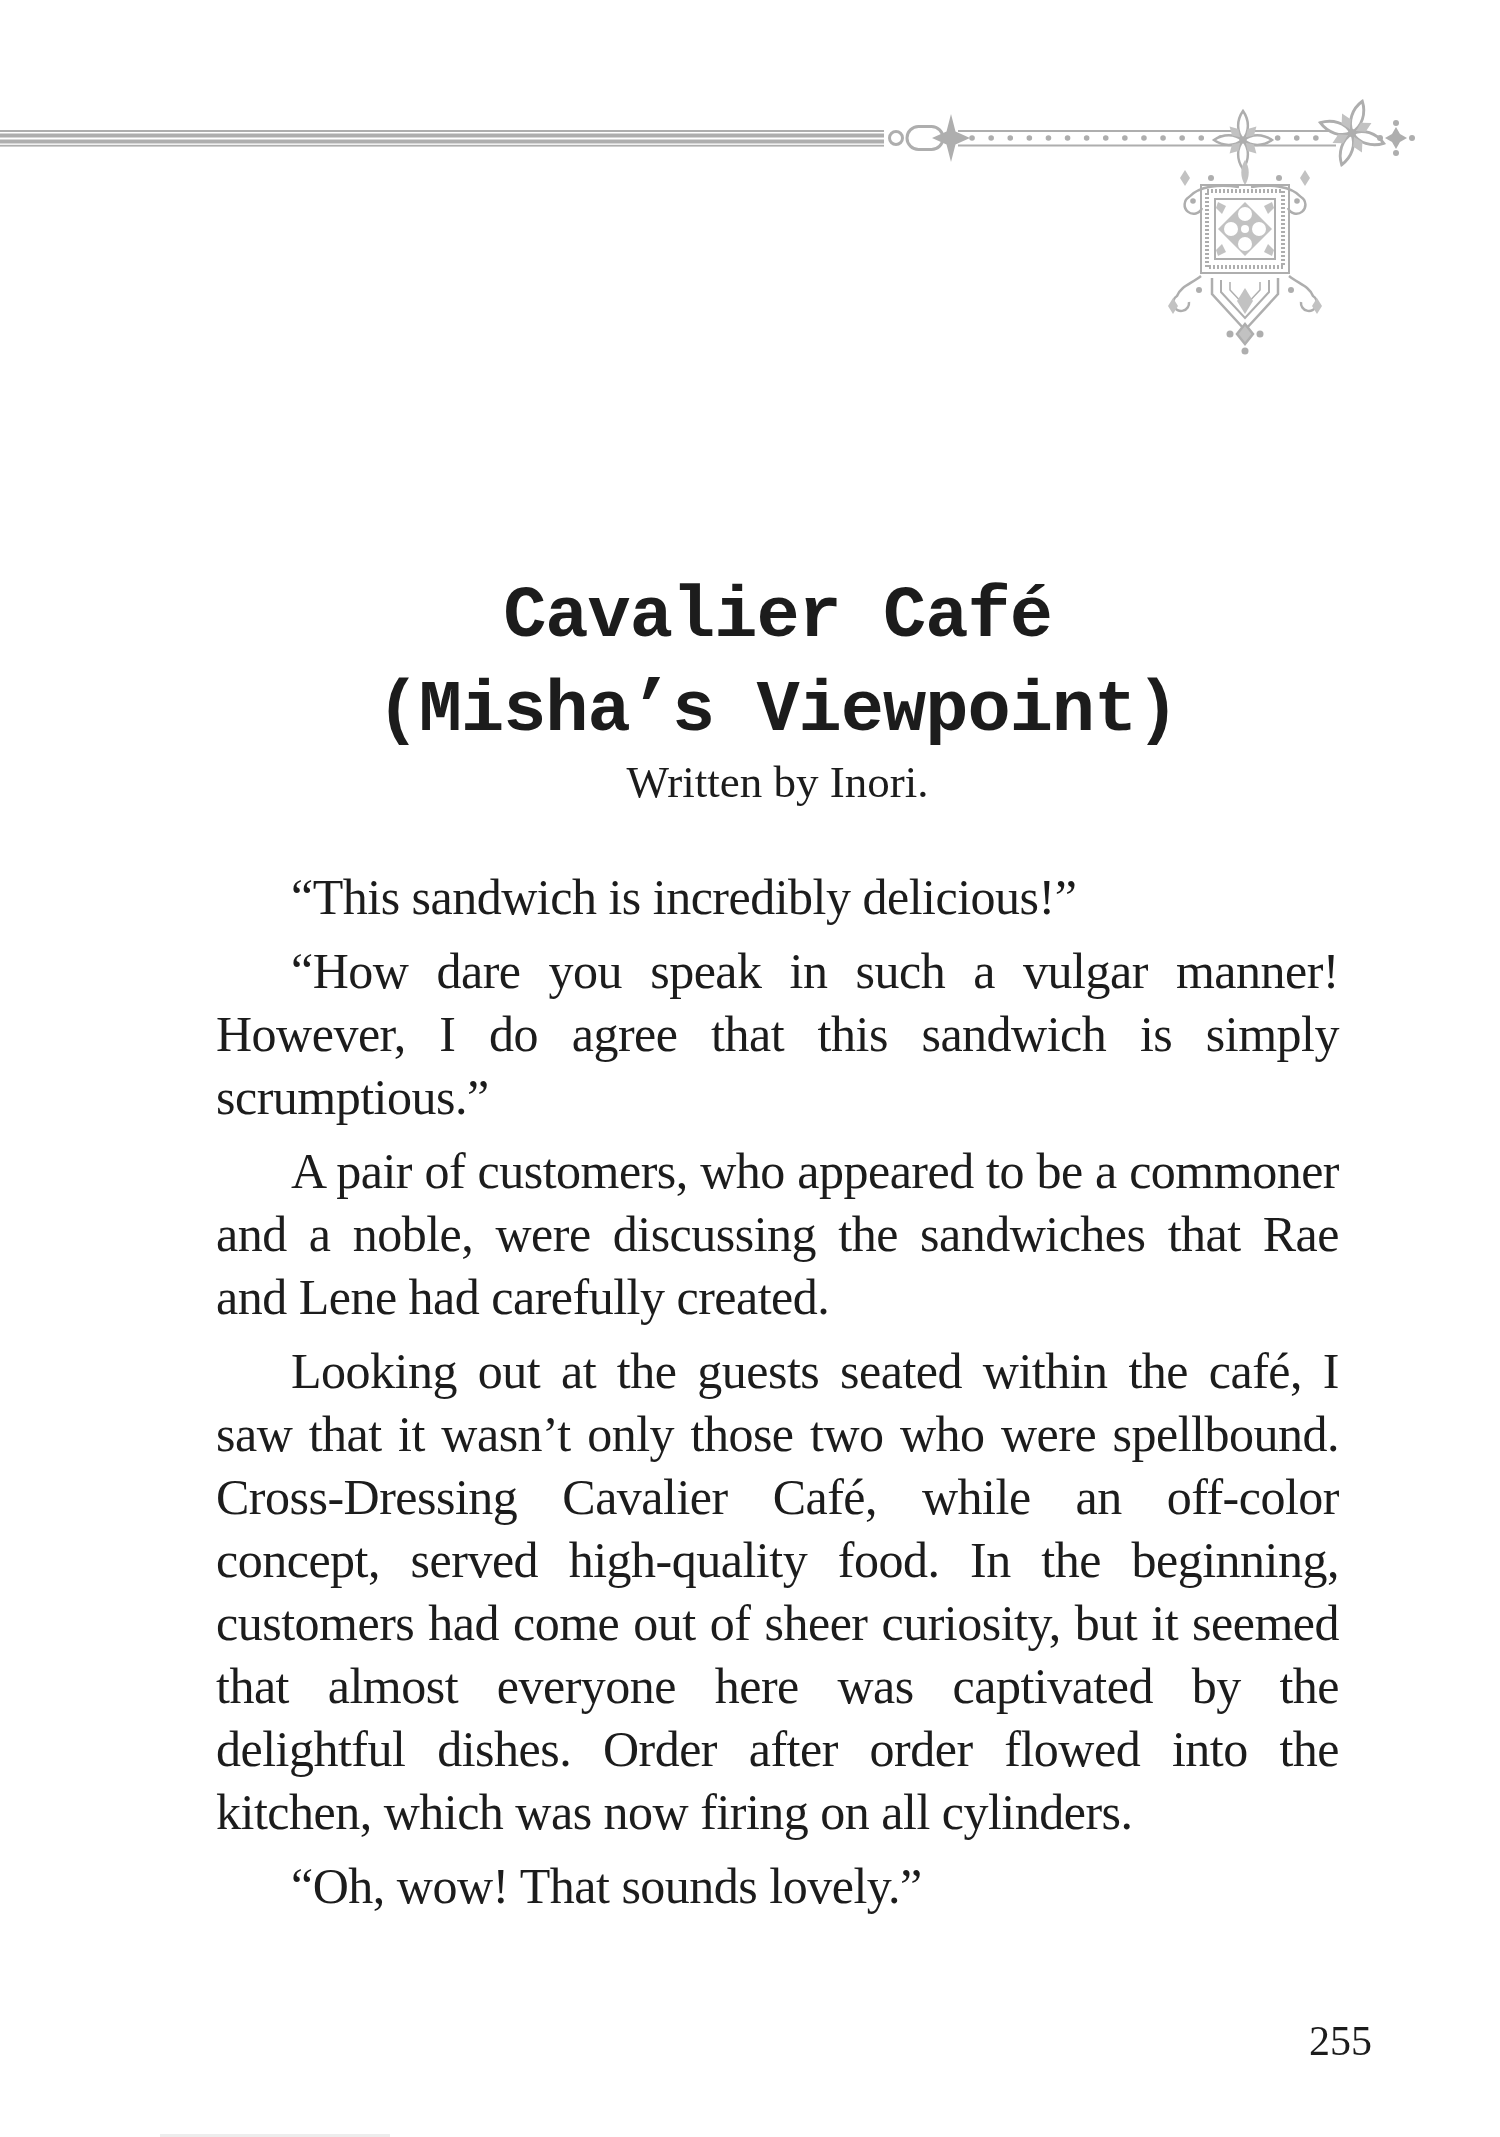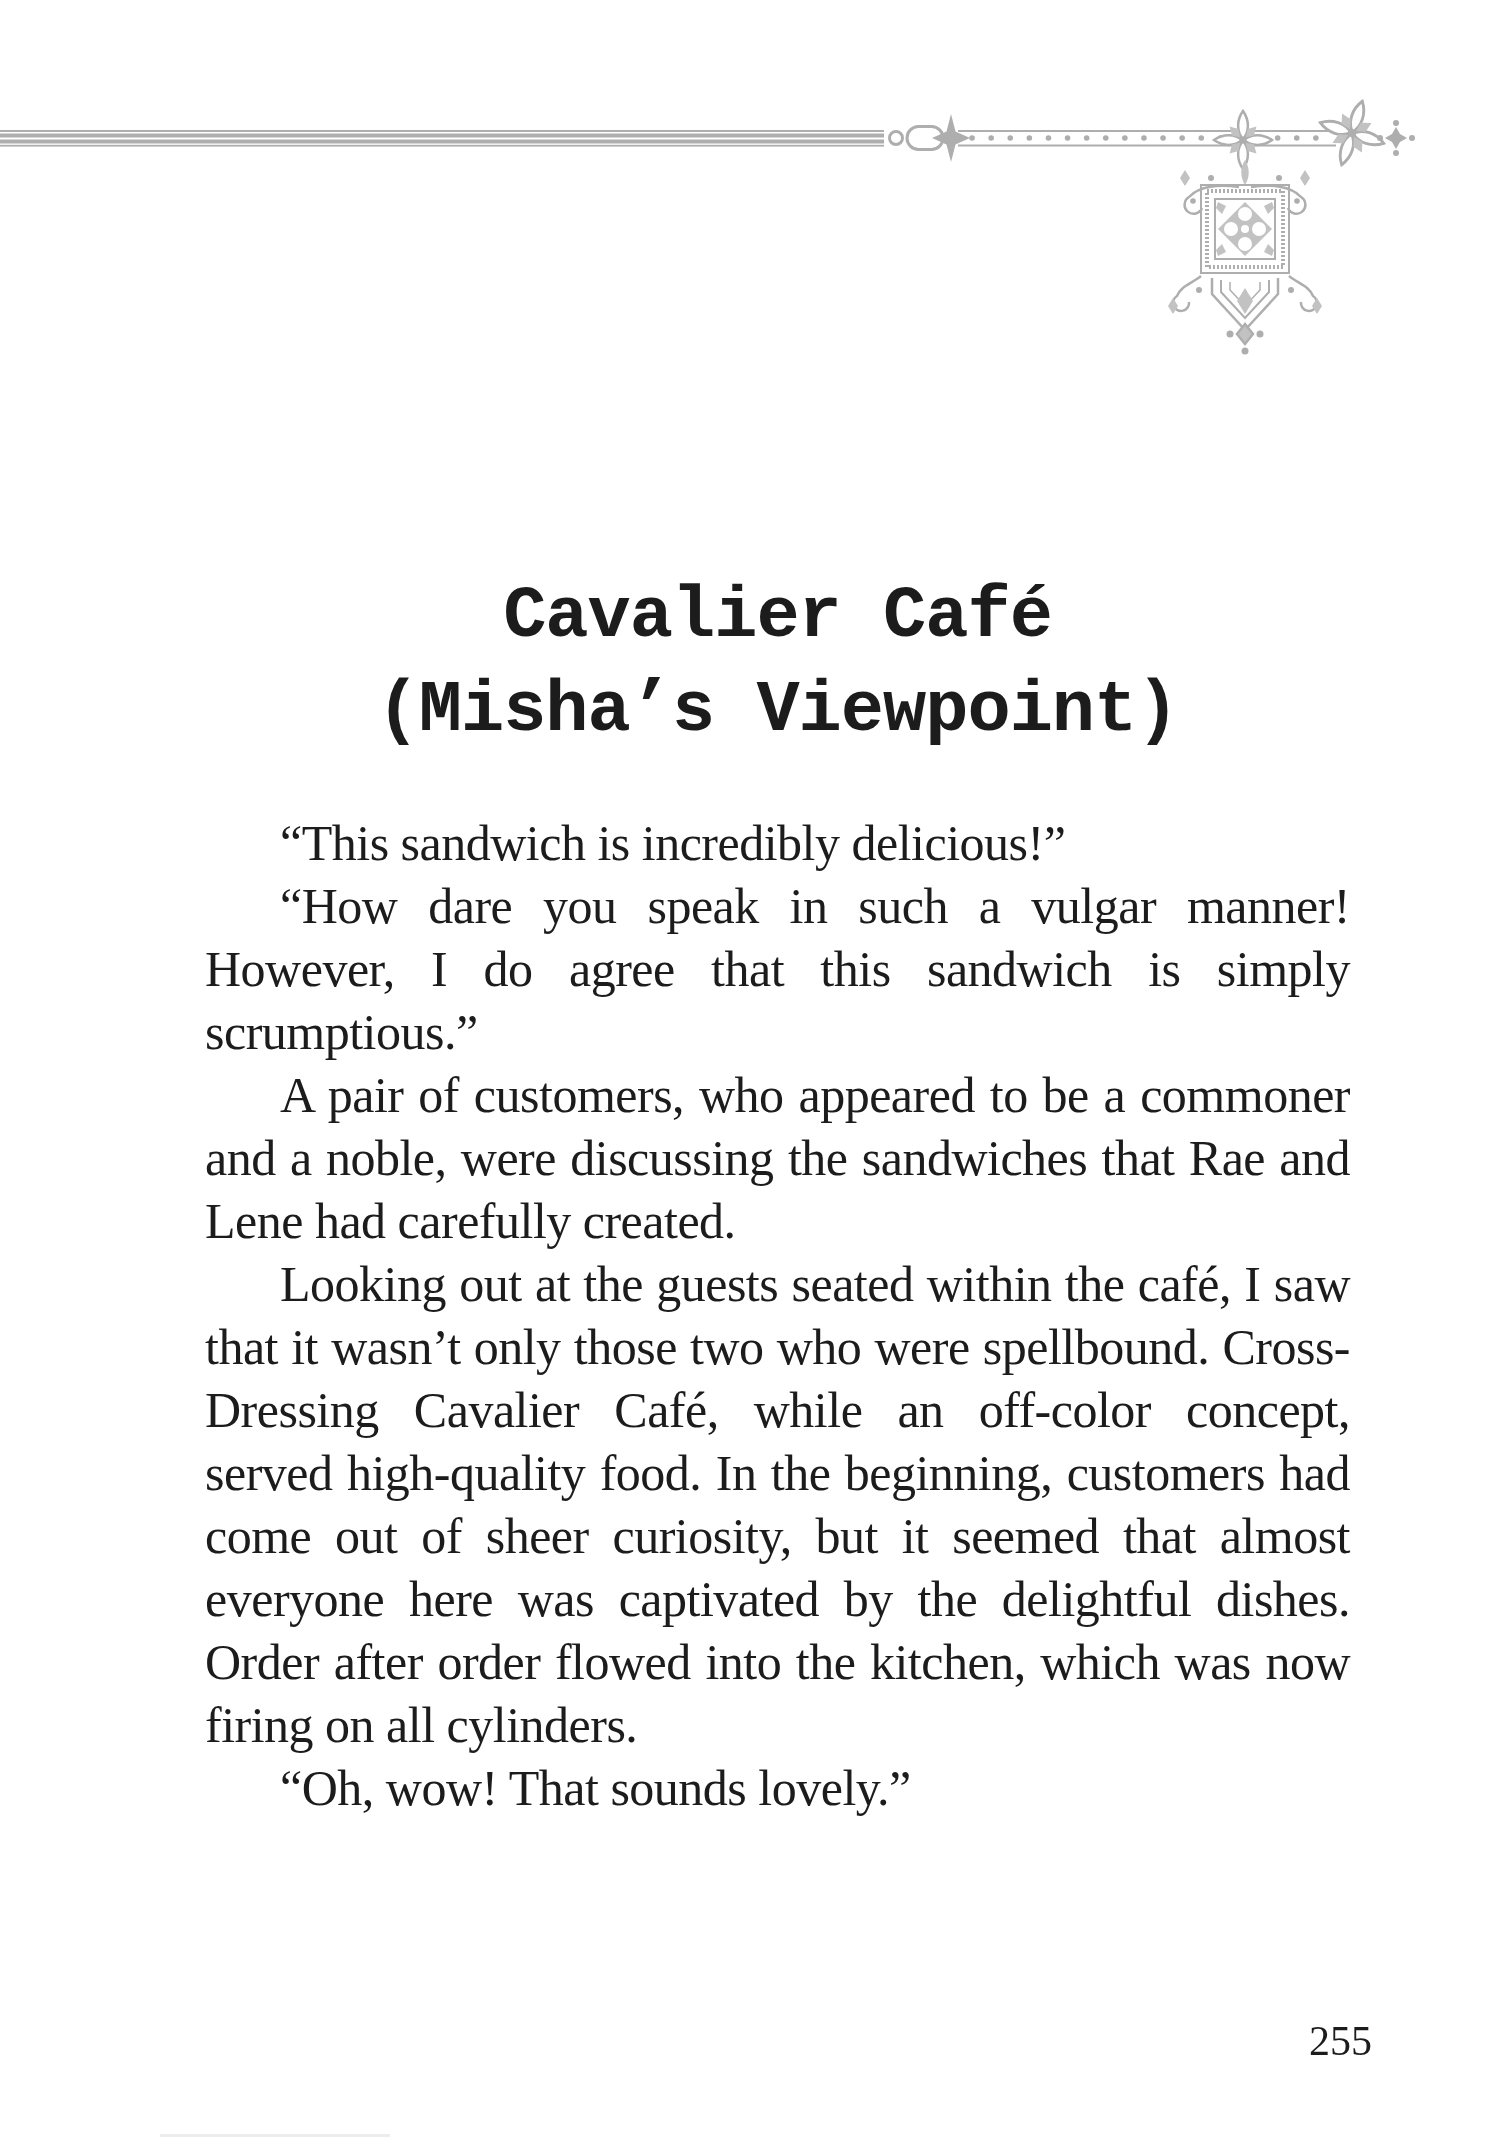--- a/index.html
+++ b/index.html
@@ -38,21 +38,21 @@
     margin-top:-6px;
   }
   .body-text{
     margin-top:54px;
     font-size:50px;
     line-height:63px;
     text-align:justify;
     letter-spacing:-0.5px;
   }
   .body-text p{
-    margin:0;
+    margin:11px;
     text-indent:75px;
     font-family:Liberation Serif, serif;
   }
   .page-number{
     position:absolute;
     top:2020px;
     right:128px;
     font-size:42px;
     line-height:42px;
   }
@@ -167,20 +167,21 @@
       <path d="M0,324 L8,334 L0,344 L-8,334 Z" fill="var(--orn-light)"></path>
       <circle cx="0" cy="351" r="3.5" fill="var(--orn)" stroke="none"></circle>
     </g>
   </svg>
 
   <div class="content">
     <h1 class="chapter-title">
       <span>Cavalier Café</span><br>
       <span>(Misha’s Viewpoint)</span>
     </h1>
+    <div class="byline">Written by Inori.</div>
 
     <div class="body-text">
       <p>“This sandwich is incredibly delicious!”</p>
       <p>“How dare you speak in such a vulgar manner! However, I do agree that this sandwich is simply scrumptious.”</p>
       <p>A pair of customers, who appeared to be a commoner and a noble, were discussing the sandwiches that Rae and Lene had carefully created.</p>
       <p>Looking out at the guests seated within the café, I saw that it wasn’t only those two who were spellbound. Cross-Dressing Cavalier Café, while an off-color concept, served high-quality food. In the beginning, customers had come out of sheer curiosity, but it seemed that almost everyone here was captivated by the delightful dishes. Order after order flowed into the kitchen, which was now firing on all cylinders.</p>
       <p>“Oh, wow! That sounds lovely.”</p>
     </div>
   </div>
 

